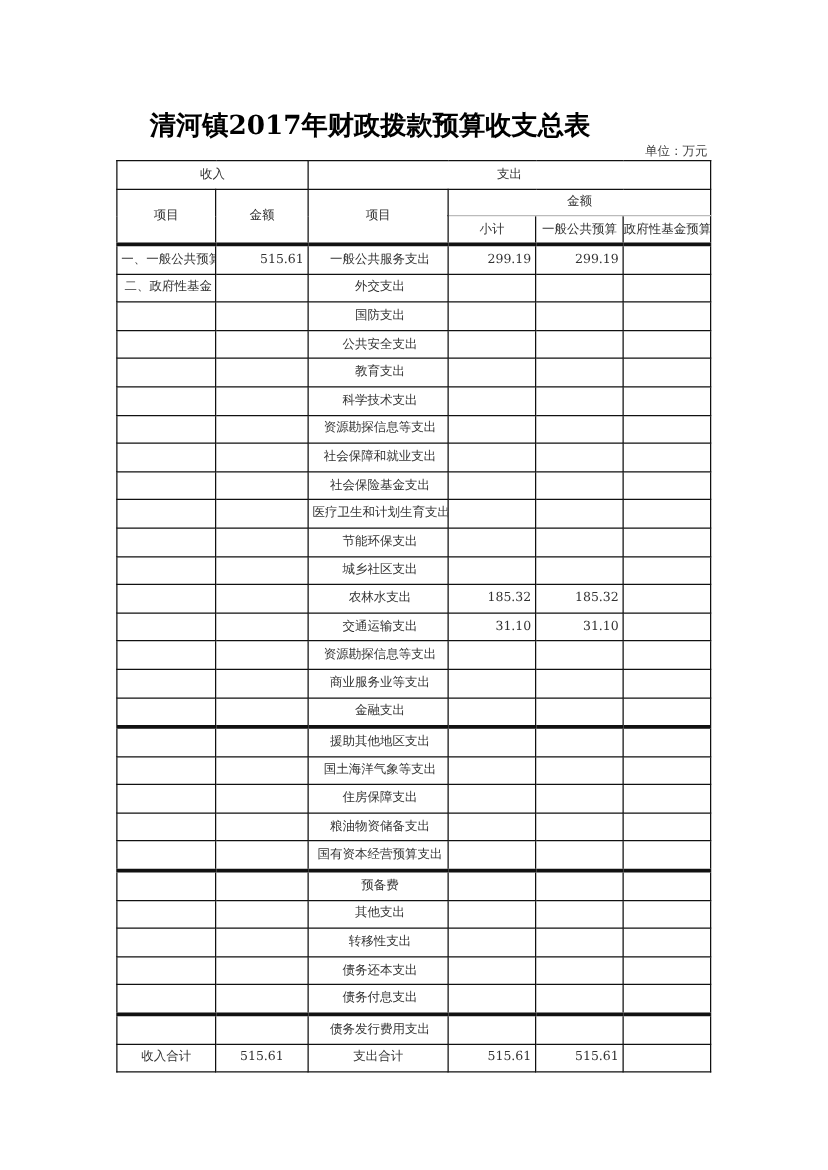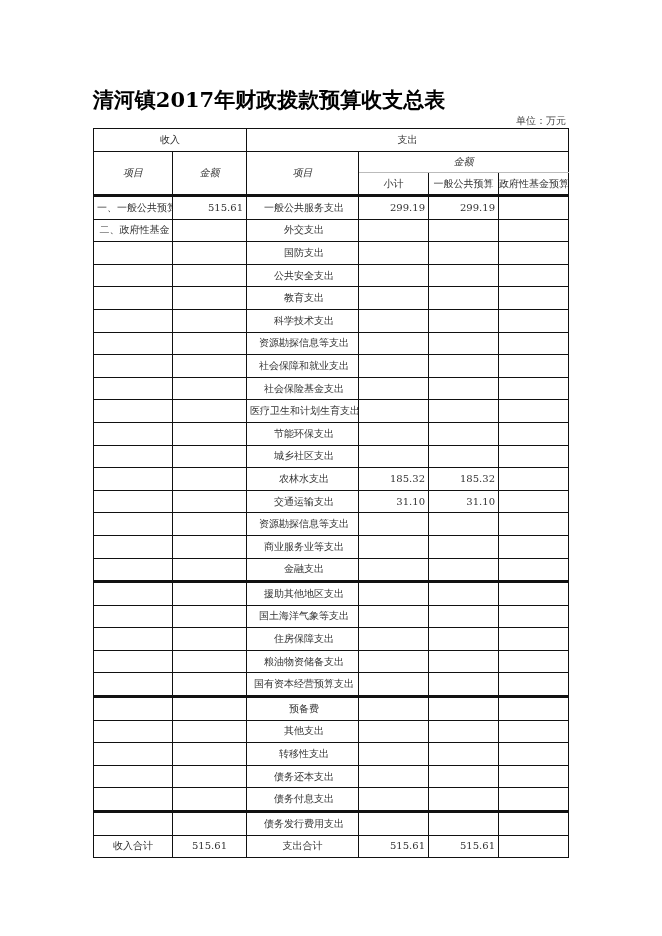--- a/index.html
+++ b/index.html
@@ -1,30 +1,30 @@
 <!DOCTYPE html>
 <html><head>
 <meta charset="utf-8">
 <style>
   html, body { margin:0; padding:0; background:#ffffff; }
   body { width:662px; height:936px; position:relative; overflow:hidden;
          font-family:"DejaVu Serif","Liberation Serif",serif; color:#222; }
   .title { position:absolute; left:0; width:538px; top:86px; text-align:center;
            font-size:21px; font-weight:bold; color:#000; letter-spacing:0px;
-           font-family:"DejaVu Serif","Liberation Serif",serif; }
+           font-family:"DejaVu Serif","Liberation Serif",serif;padding-left:27px; }
   .unit { position:absolute; right:96px; top:114px; font-size:10px; color:#444;text-align:right; }
   table { position:absolute; left:93px; top:128px; border-collapse:collapse;
           table-layout:fixed; width:475px; font-size:10px; }
   td { border:1px solid #111; padding:0 3px; height:21.6px; white-space:nowrap;
        overflow:hidden; color:#333; line-height:12px; }
   td.c { text-align:center; }
   td.r { text-align:right; }
   td.l { text-align:center; }
   tr.hdr1 td { height:22px; }
-  tr.hdr2 td { height:20px;font-style:italic; }
+  tr.hdr2 td { height:20px; }
   tr.hdr3 td { height:21px; }
   tr.thick-top td { border-top:3px solid #111; }
   td.light-bottom { border-bottom:1px solid #bbb; }
   td.light-top { border-top:1px solid #bbb; }
   td.clip { padding-right:0;margin-left:16px; }
 </style>
 </head>
 <body>
 
 <div class="title">清河镇2017年财政拨款预算收支总表</div>

